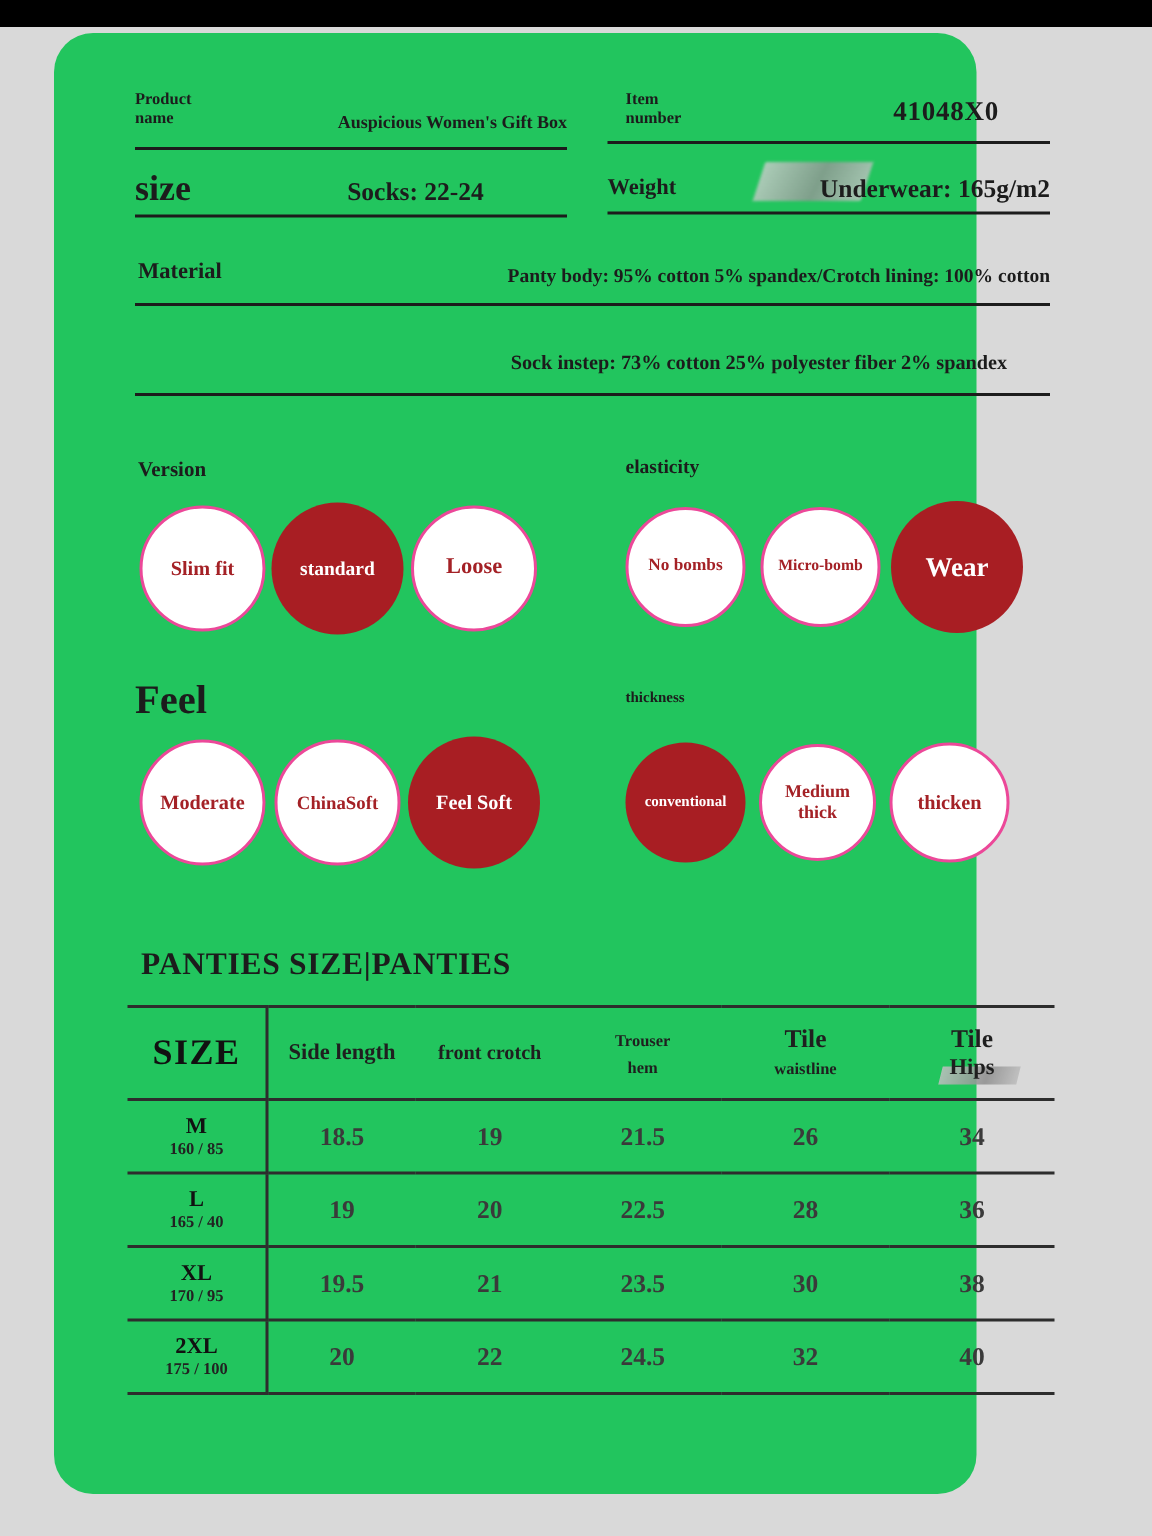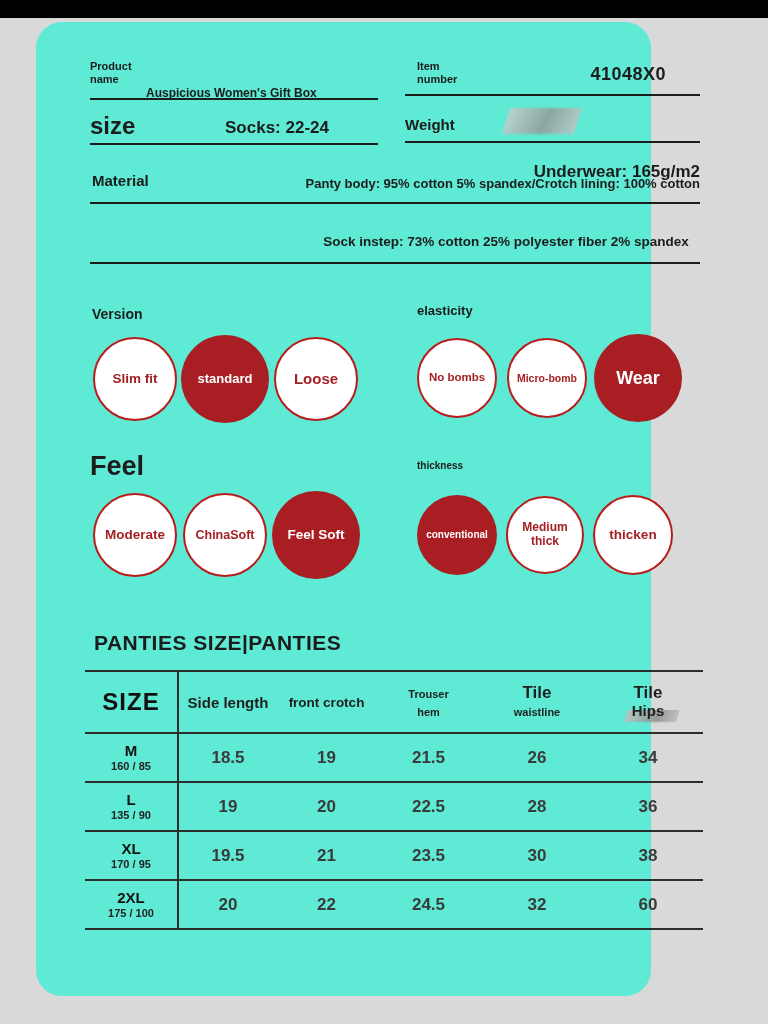--- a/index.html
+++ b/index.html
@@ -7,39 +7,39 @@
   body {
     background:#d9d9d9;
     font-family:"Liberation Sans","DejaVu Sans",sans-serif;
     position:relative;
     overflow:hidden;
     color:#1f1f1f;
   }
   .top-strip { position:absolute; top:0; left:0; width:768px; height:18px; background:#000; }
   .card {
     position:absolute; left:36px; top:22px; width:615px; height:974px;
-    background:#5eead4; border-radius:26px;
+    background:#22c55e; border-radius:26px;font-family:Liberation Serif, serif;
   }
   .abs { position:absolute; }
   .line { position:absolute; background:#1c1c1c; height:2px; }
   .lbl { font-weight:bold; color:#1c1c1c; line-height:1.2; }
   .val { font-weight:bold; color:#1c1c1c; }
   .circle {
     position:absolute; border-radius:50%;
     display:flex; align-items:center; justify-content:center;
     text-align:center; font-weight:bold; line-height:1.15; padding:4px;
   }
-  .circle.outline { border:2px solid #b91c1c; color:#a42126; background:#fff; }
+  .circle.outline { border:2px solid #ec4899; color:#a42126; background:#fff; }
   .circle.filled  { background:#a81e23; color:#fff; }
   .smudge {
     position:absolute;
     background:linear-gradient(100deg,#cfcfcf 0%,#969696 55%,#c6c6c6 100%);
     opacity:.8; transform:skewX(-18deg); filter:blur(1px); z-index:0;
   }
-  .over { position:relative; z-index:1;margin-top:46px; }
+  .over { position:relative; z-index:1; }
 
   .size-table { position:absolute; left:49px; top:648px; width:618px; border-collapse:collapse; table-layout:fixed; }
   .size-table th, .size-table td { border-bottom:2px solid #2d2d2d; text-align:center; vertical-align:middle; }
   .size-table thead th { border-top:2px solid #2d2d2d; height:62px; }
   .size-table tbody td { height:49px; }
   .col-size { border-right:2px solid #2d2d2d; }
   .th-size { font-size:24px; font-weight:bold; letter-spacing:1px; color:#111; }
   .th-main { font-size:15px; font-weight:bold; }
   .th-crotch { font-size:13.5px; font-weight:bold; }
   .th-small { font-size:11px; font-weight:bold; line-height:1.25; display:inline-block; }
@@ -56,21 +56,21 @@
   }
 </style>
 </head>
 <body>
 
 <div class="top-strip"></div>
 
 <div class="card">
 
   <div class="abs lbl" style="left:54px;top:38px;width:58px;font-size:11px;">Product name</div>
-  <div class="abs val" style="left:110px;top:64px;width:232px;text-align:left;font-size:12px;">Auspicious Women's Gift Box</div>
+  <div class="abs val" style="left:110px;top:52px;width:232px;text-align:right;font-size:12px;">Auspicious Women's Gift Box</div>
   <div class="line" style="left:54px;top:76px;width:288px;"></div>
 
   <div class="abs lbl" style="left:381px;top:38px;width:54px;font-size:11px;">Item number</div>
   <div class="abs val" style="left:440px;top:42px;width:190px;text-align:right;font-size:18px;letter-spacing:.5px;">41048X0</div>
   <div class="line" style="left:369px;top:72px;width:295px;"></div>
 
   <div class="abs lbl" style="left:54px;top:90px;font-size:24px;">size</div>
   <div class="abs val" style="left:140px;top:96px;width:202px;text-align:center;font-size:17px;">Socks: 22-24</div>
   <div class="line" style="left:54px;top:121px;width:288px;"></div>
 
@@ -171,21 +171,21 @@
         </td>
         <td class="cell-num">18.5</td>
         <td class="cell-num">19</td>
         <td class="cell-num">21.5</td>
         <td class="cell-num">26</td>
         <td class="cell-num">34</td>
       </tr>
       <tr>
         <td class="col-size">
           <div class="row-size">L</div>
-          <div class="row-spec">135 / 90</div>
+          <div class="row-spec">165 / 40</div>
         </td>
         <td class="cell-num">19</td>
         <td class="cell-num">20</td>
         <td class="cell-num">22.5</td>
         <td class="cell-num">28</td>
         <td class="cell-num">36</td>
       </tr>
       <tr>
         <td class="col-size">
           <div class="row-size">XL</div>
@@ -199,18 +199,18 @@
       </tr>
       <tr>
         <td class="col-size">
           <div class="row-size">2XL</div>
           <div class="row-spec">175 / 100</div>
         </td>
         <td class="cell-num">20</td>
         <td class="cell-num">22</td>
         <td class="cell-num">24.5</td>
         <td class="cell-num">32</td>
-        <td class="cell-num">60</td>
+        <td class="cell-num">40</td>
       </tr>
     </tbody>
   </table>
 
 </div>
 
 </body></html>

